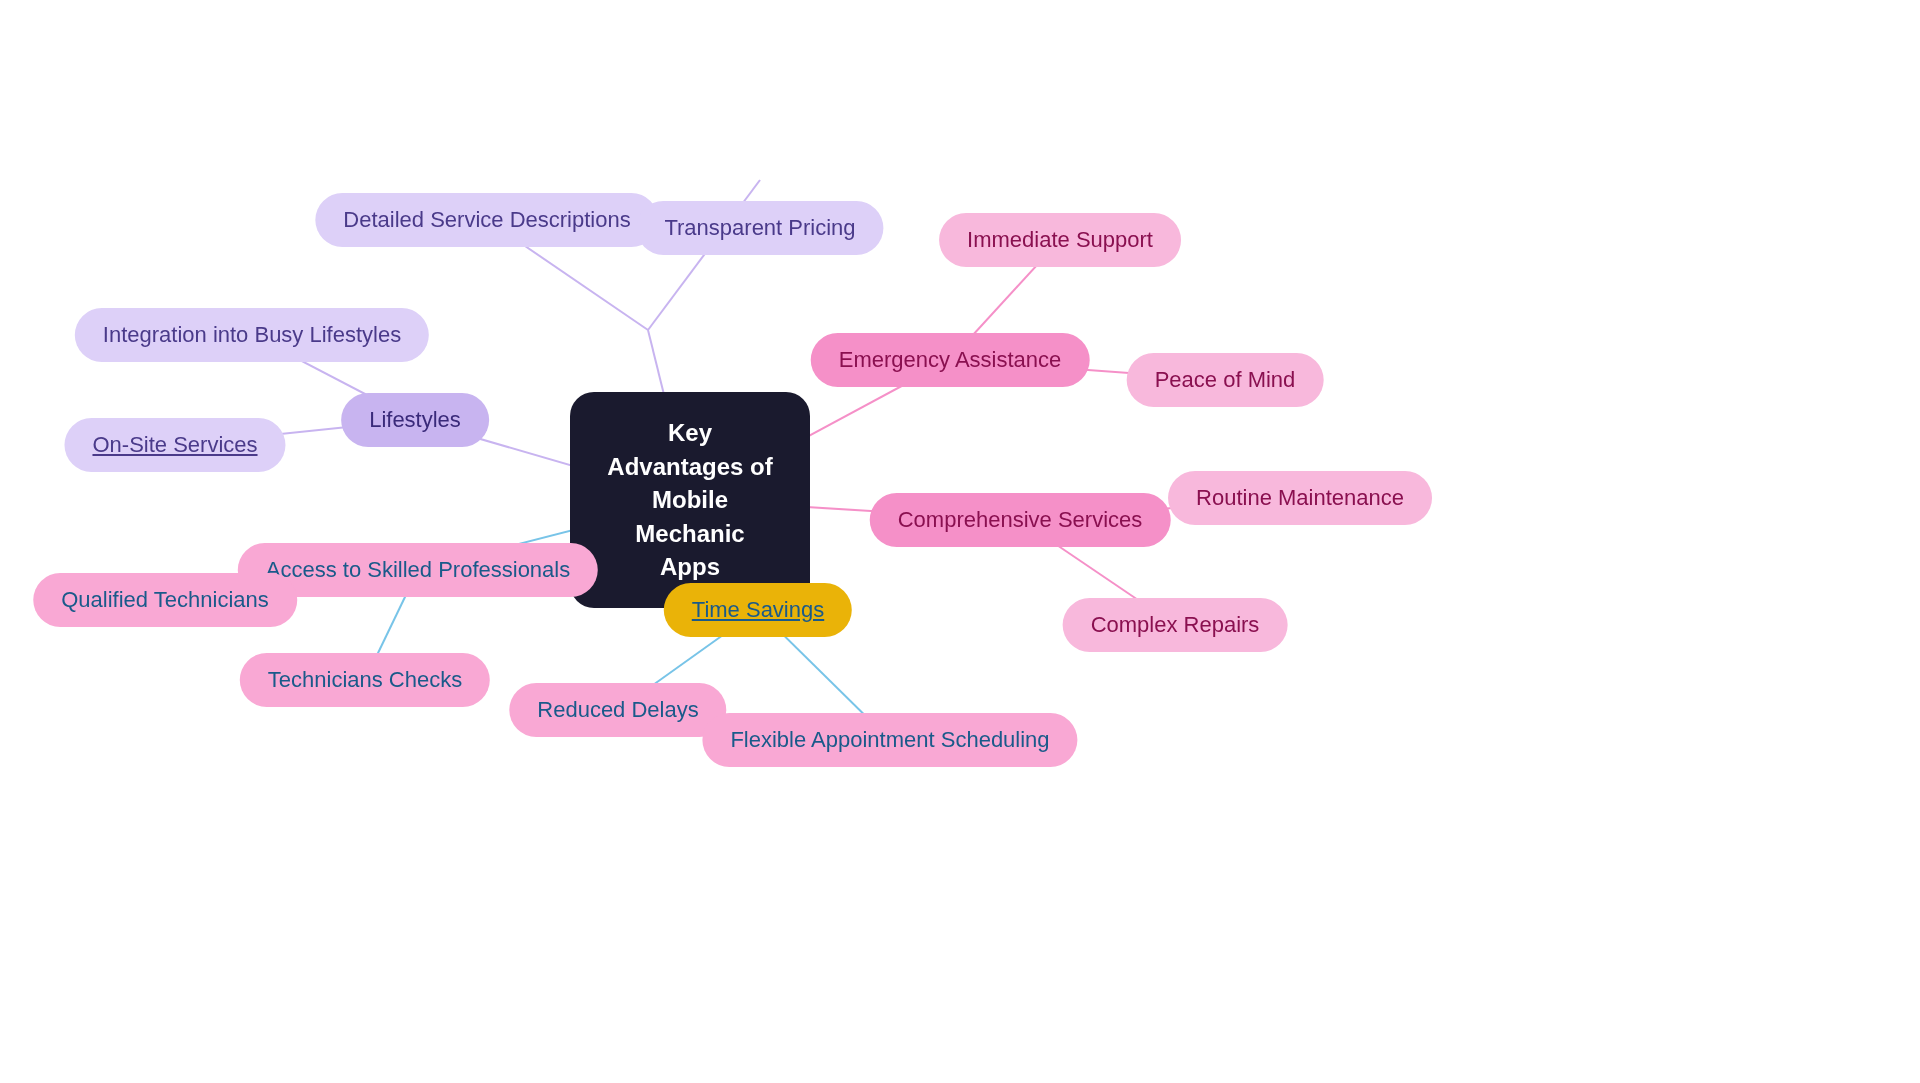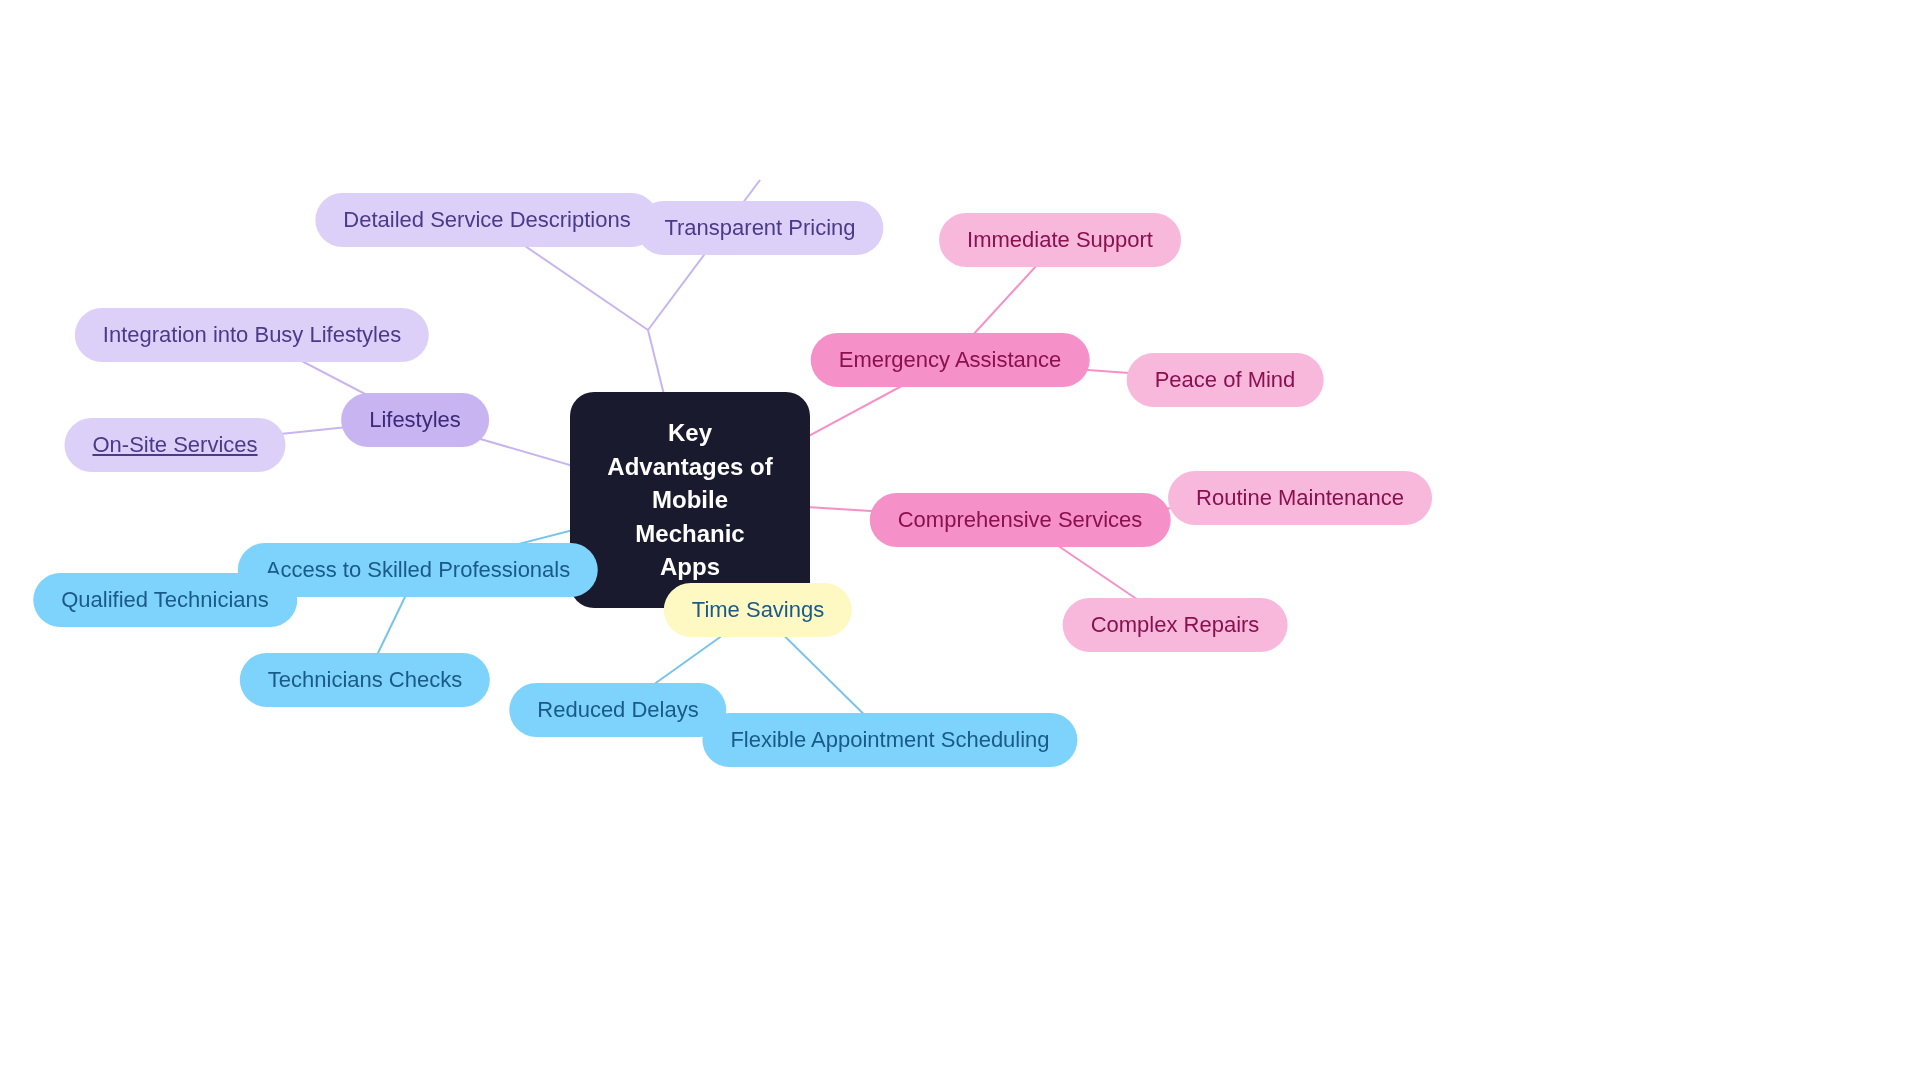--- a/index.html
+++ b/index.html
@@ -56,26 +56,27 @@
     }
     .node-pink-dark {
       background: #f590c8;
       color: #8a1050;
     }
     .node-pink-light {
       background: #f8b8dc;
       color: #8a1050;
     }
     .node-blue {
-      background: #7dd3fc;
+      background: #f9a8d4;
       color: #1a5a8a;
     }
     .node-blue-dark {
-      background: #fef9c3;
+      background: #eab308;
       color: #1a5a8a;
+      text-decoration: underline;
     }
   </style>
 </head>
 <body>
 
 <div class="mindmap-container">
   <svg class="lines" id="svg-lines">
       <line x1="690" y1="500" x2="415" y2="420" stroke="#c8b4f0" stroke-width="2"></line>
       <line x1="690" y1="500" x2="648" y2="330" stroke="#c8b4f0" stroke-width="2"></line>
       <line x1="690" y1="500" x2="950" y2="360" stroke="#f590c8" stroke-width="2"></line>

